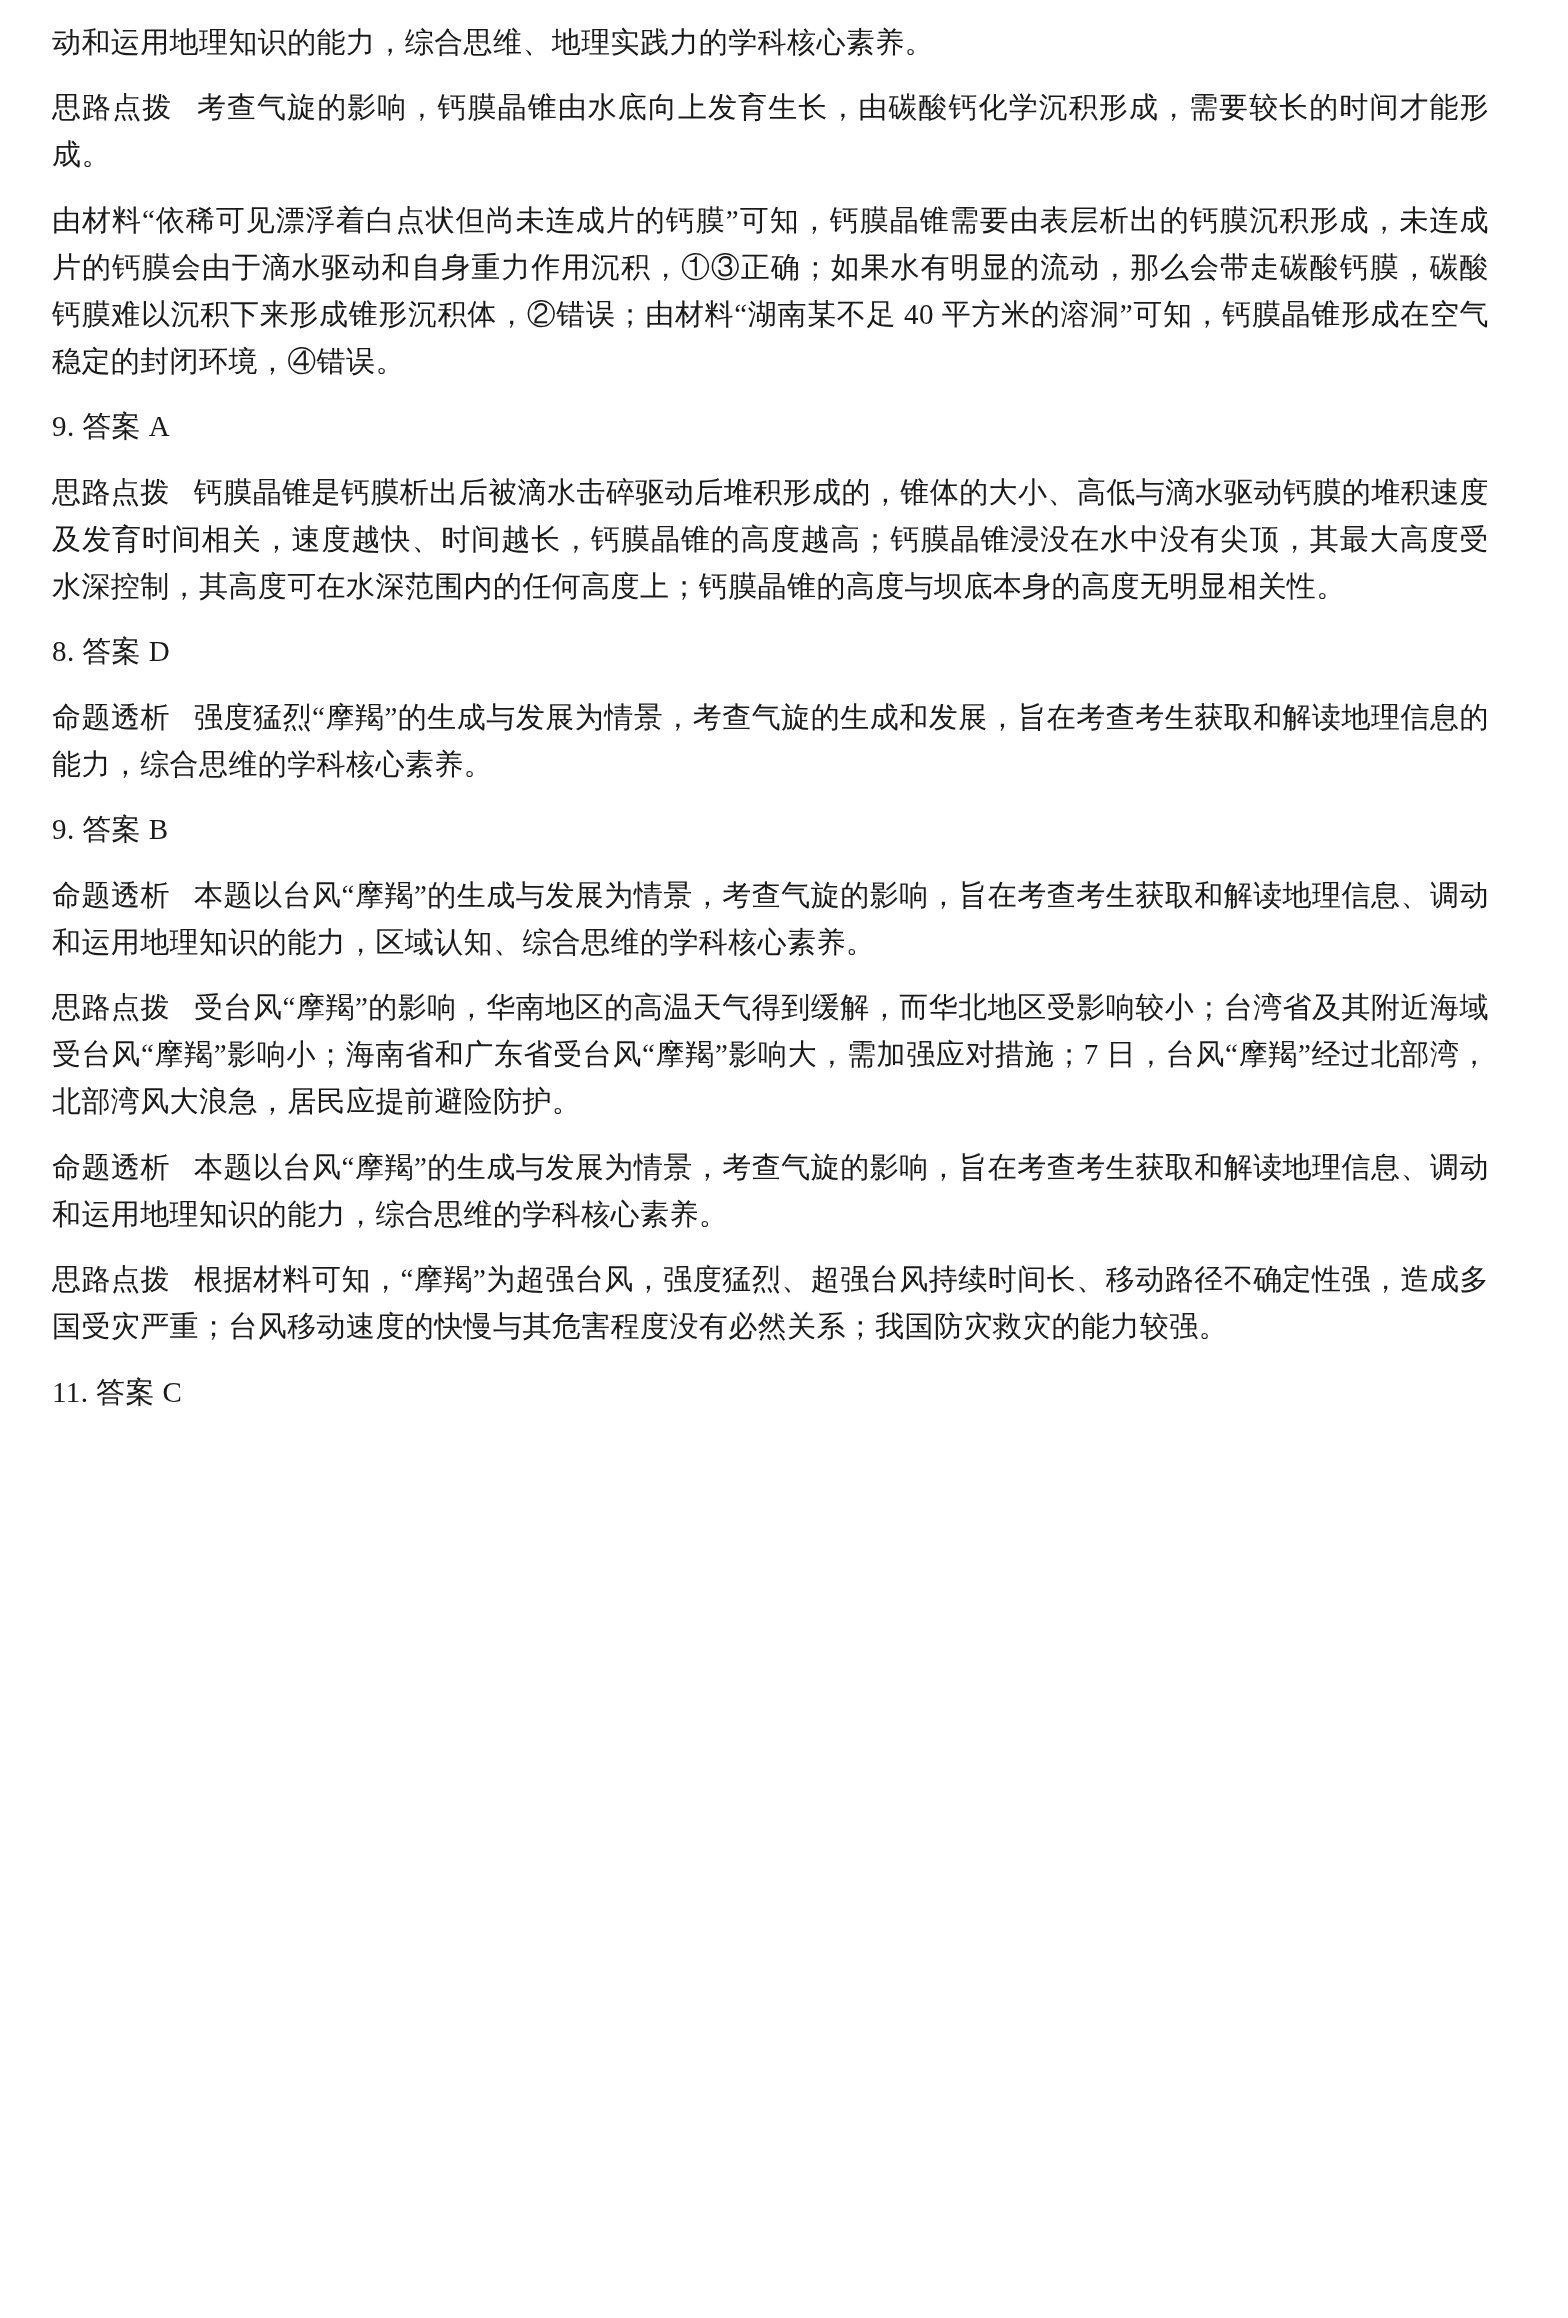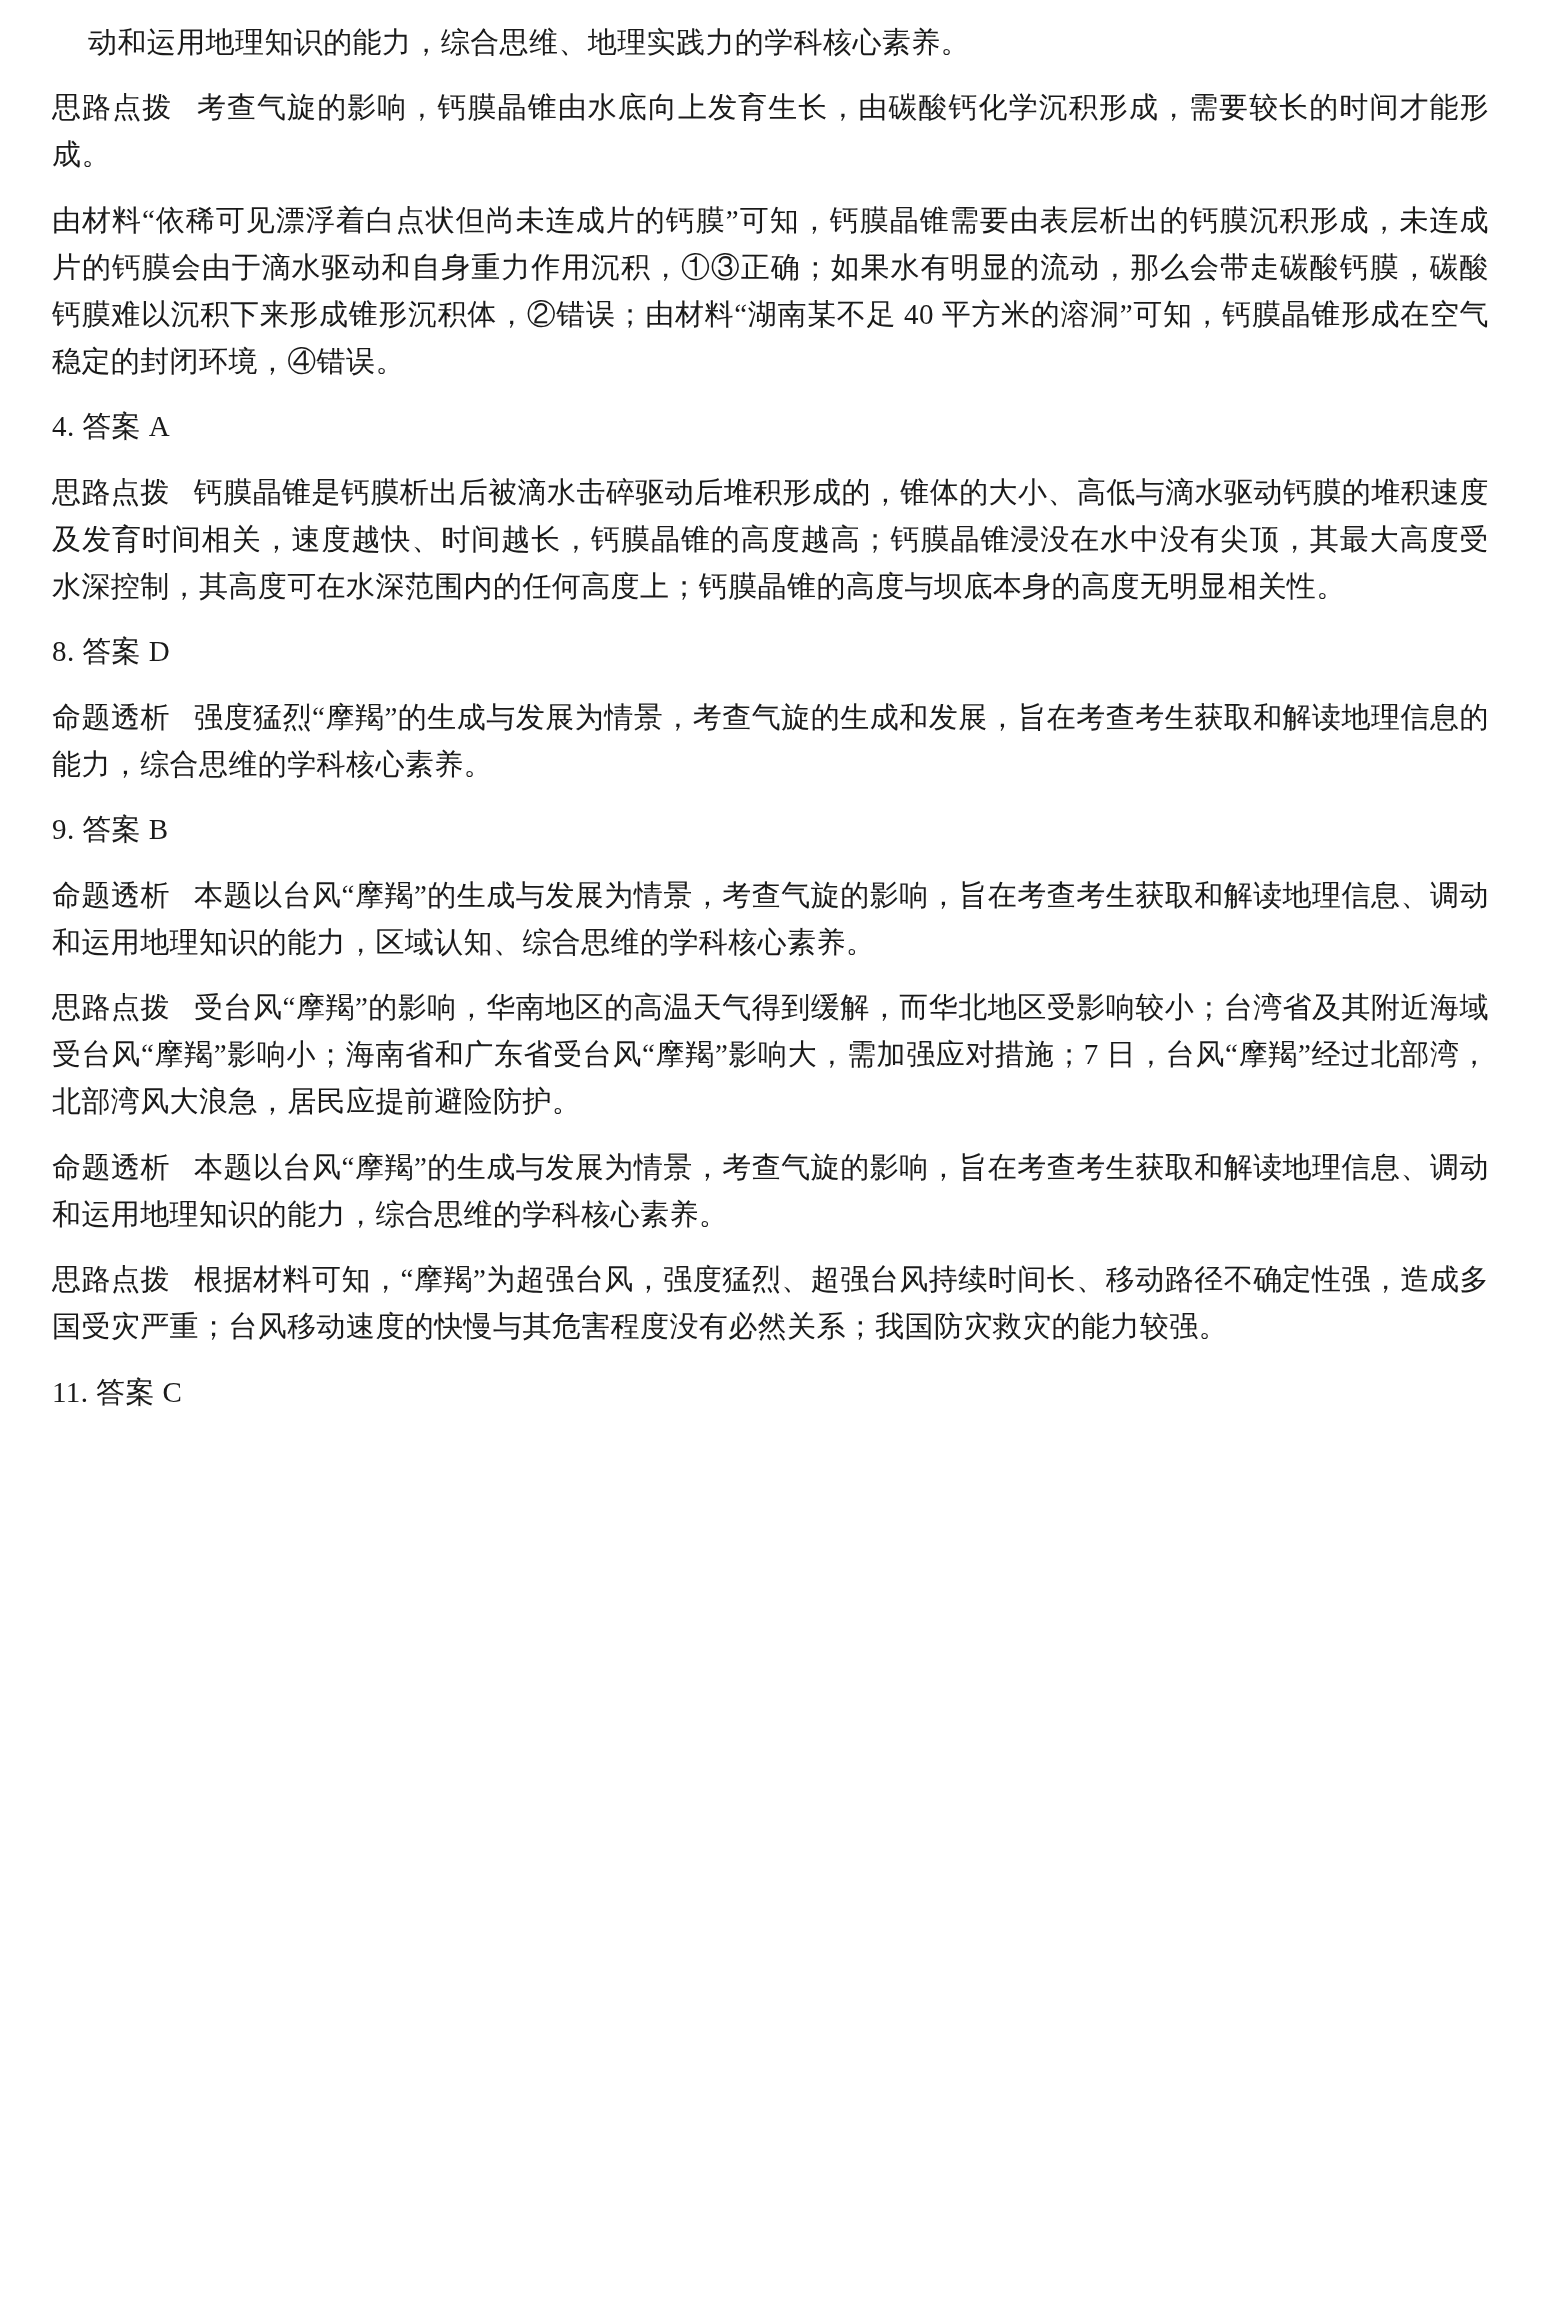--- a/index.html
+++ b/index.html
@@ -22,21 +22,20 @@
   .para {
     font-size: 29px;
     line-height: 1.62;
     text-align: justify;
     text-justify: inter-ideograph;
     margin: 0 0 18.6px 0;
     letter-spacing: 0.4px;
   }
   .para.first {
     margin-top: 0;
-    margin-left: 36px;
   }
   .ans {
     font-size: 29px;
     line-height: 1.62;
     margin: 0 0 18.6px 0;
     letter-spacing: 0.4px;
   }
   .lead {
     display: inline;
     font-family: Liberation Serif, serif;
@@ -52,21 +51,21 @@
 <div class="page">
 
   <p class="para first">动和运用地理知识的能力，综合思维、地理实践力的学科核心素养。</p>
 
   <p class="para">
     <span class="lead">思路点拨</span><span class="lead-space"></span><span>考查气旋的影响，钙膜晶锥由水底向上发育生长，由碳酸钙化学沉积形成，需要较长的时间才能形成。</span>
   </p>
 
   <p class="para">由材料“依稀可见漂浮着白点状但尚未连成片的钙膜”可知，钙膜晶锥需要由表层析出的钙膜沉积形成，未连成片的钙膜会由于滴水驱动和自身重力作用沉积，①③正确；如果水有明显的流动，那么会带走碳酸钙膜，碳酸钙膜难以沉积下来形成锥形沉积体，②错误；由材料“湖南某不足 40 平方米的溶洞”可知，钙膜晶锥形成在空气稳定的封闭环境，④错误。</p>
 
-  <p class="ans">4. 答案 A</p>
+  <p class="ans">9. 答案 A</p>
 
 
   <p class="para">
     <span class="lead">思路点拨</span><span class="lead-space"></span><span>钙膜晶锥是钙膜析出后被滴水击碎驱动后堆积形成的，锥体的大小、高低与滴水驱动钙膜的堆积速度及发育时间相关，速度越快、时间越长，钙膜晶锥的高度越高；钙膜晶锥浸没在水中没有尖顶，其最大高度受水深控制，其高度可在水深范围内的任何高度上；钙膜晶锥的高度与坝底本身的高度无明显相关性。</span>
   </p>
 
   <p class="ans">8. 答案 D</p>
 
   <p class="para">
     <span class="lead">命题透析</span><span class="lead-space"></span><span>强度猛烈“摩羯”的生成与发展为情景，考查气旋的生成和发展，旨在考查考生获取和解读地理信息的能力，综合思维的学科核心素养。</span>

